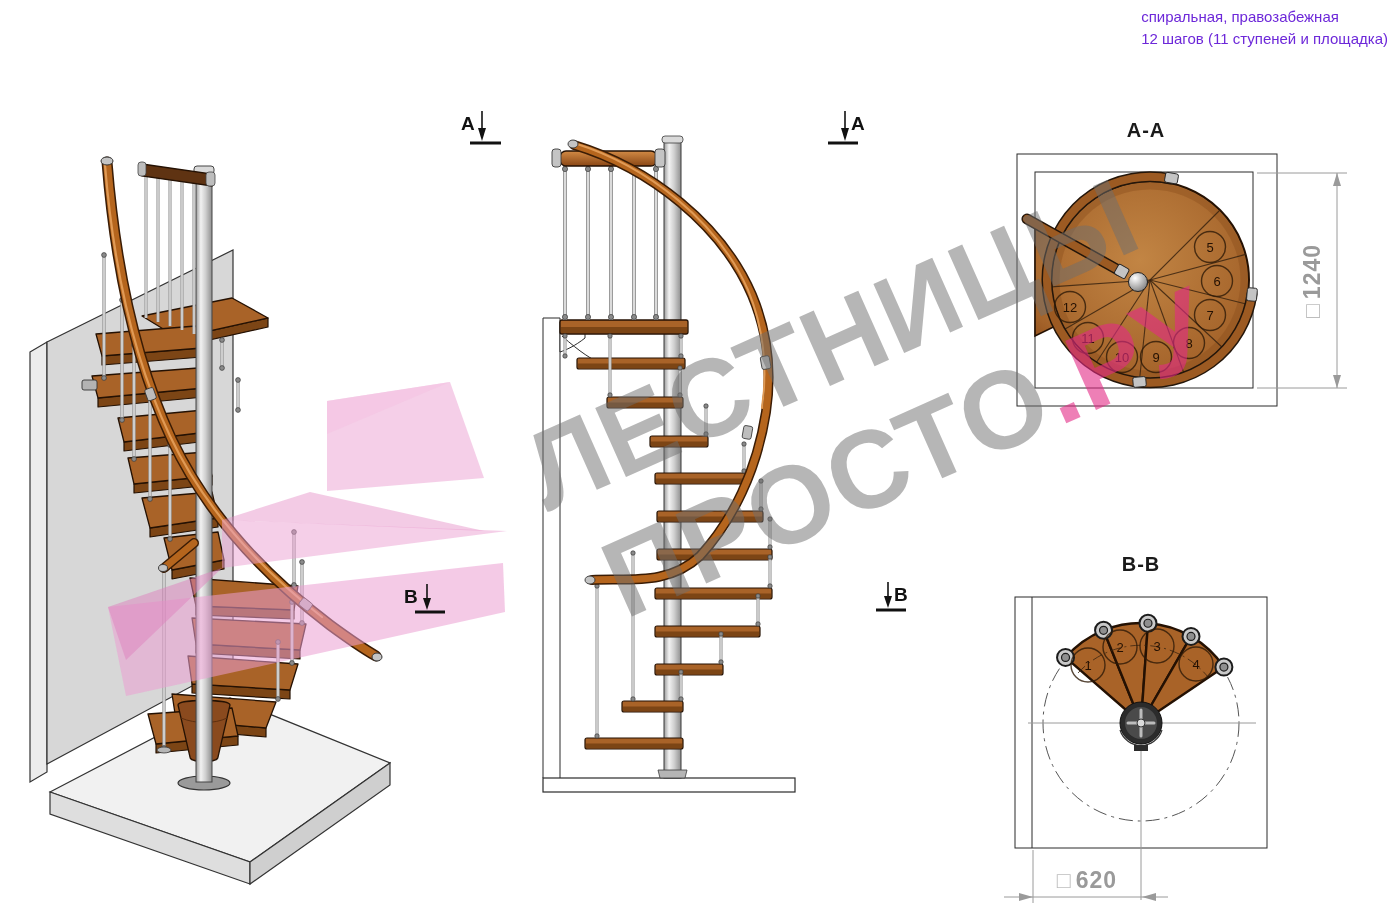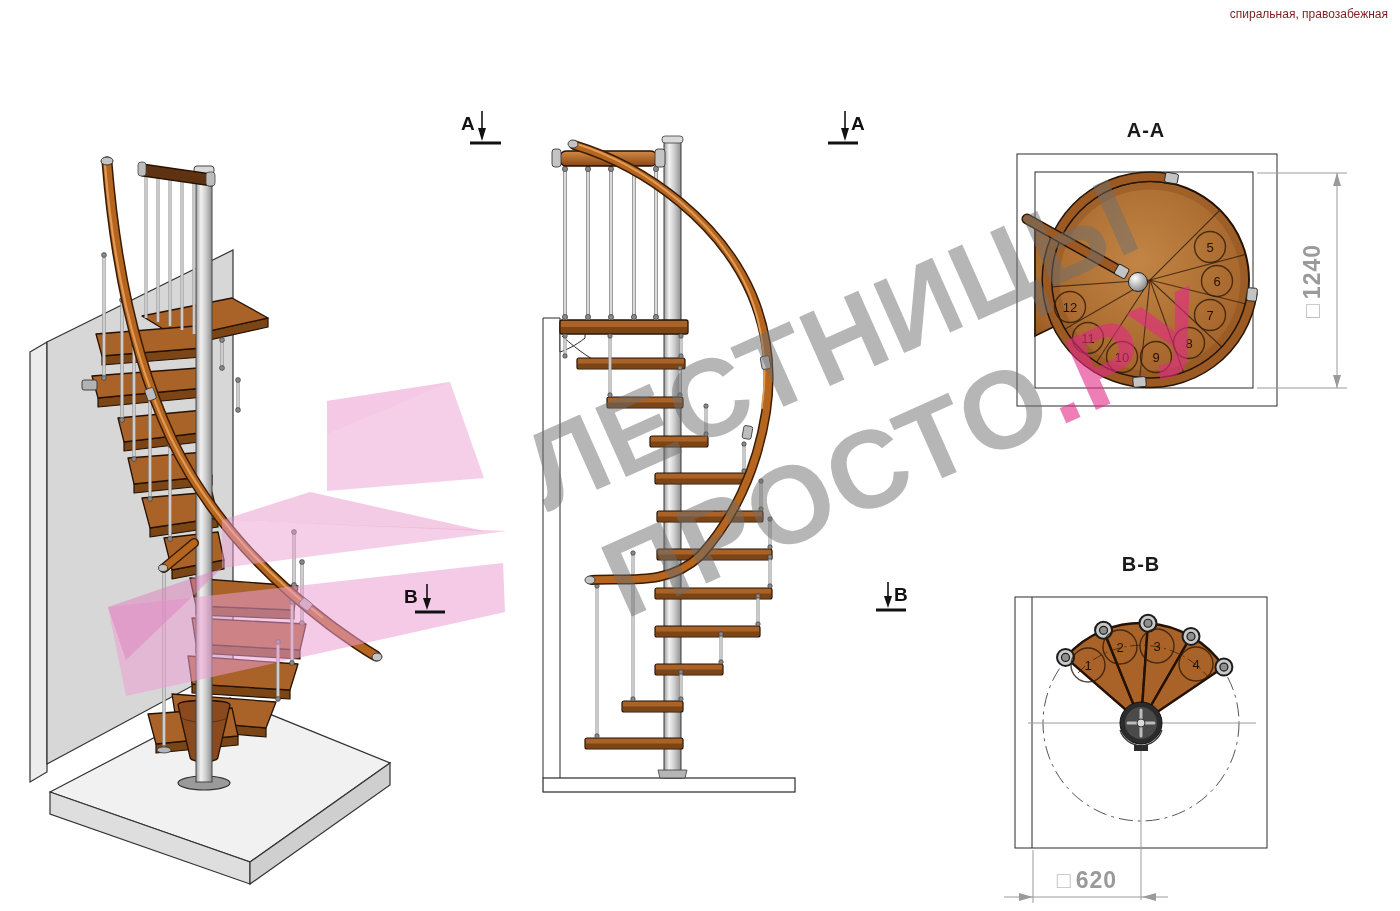--- a/index.html
+++ b/index.html
@@ -1,19 +1,19 @@
 <!DOCTYPE html>
 <html><head>
 <meta charset="utf-8">
 <style>
   html,body{margin:0;padding:0;background:#ffffff;}
   #canvas{position:relative;width:1400px;height:911px;background:#fff;overflow:hidden;
           font-family:"Liberation Sans","DejaVu Sans",sans-serif;}
   #drawing{position:absolute;left:0;top:0;}
-  .hdr{position:absolute;top:6px;right:12px;text-align:left;font-size:12px;line-height:1.45;color:#7f1d1d;}
+  .hdr{position:absolute;top:6px;right:12px;text-align:left;font-size:15px;line-height:1.45;color:#6d28d9;}
   .wm{position:absolute;left:505px;top:418px;transform:rotate(-24deg);transform-origin:0 0;
       font-weight:bold;font-size:110px;line-height:1.18;letter-spacing:2px;white-space:nowrap;
       pointer-events:none;z-index:5;}
   .wm .g{color:rgba(110,110,110,0.50);}
   .wm .p{color:rgba(226,42,134,0.60);}
   .wm .l2{padding-left:28px;}
   text{font-family:"Liberation Sans","DejaVu Sans",sans-serif;}
   .title{font-size:20px;font-weight:bold;fill:#1a1a1a;letter-spacing:1px;}
   .marker{font-size:19px;font-weight:bold;fill:#111;}
   .dim{font-size:23px;font-weight:bold;fill:#9a9a9a;letter-spacing:1px;}
@@ -494,15 +494,16 @@
   </g>
 </svg>
 
 <div class="wm">
   <div class="g">ЛЕСТНИЦЫ</div>
   <div class="l2"><span class="g">ПРОСТО</span><span class="p">.РУ</span></div>
 </div>
 
 <div class="hdr">
   <div>спиральная, правозабежная</div>
+  <div>12 шагов (11 ступеней и площадка)</div>
 </div>
 
 </div>
 
 </body></html>

